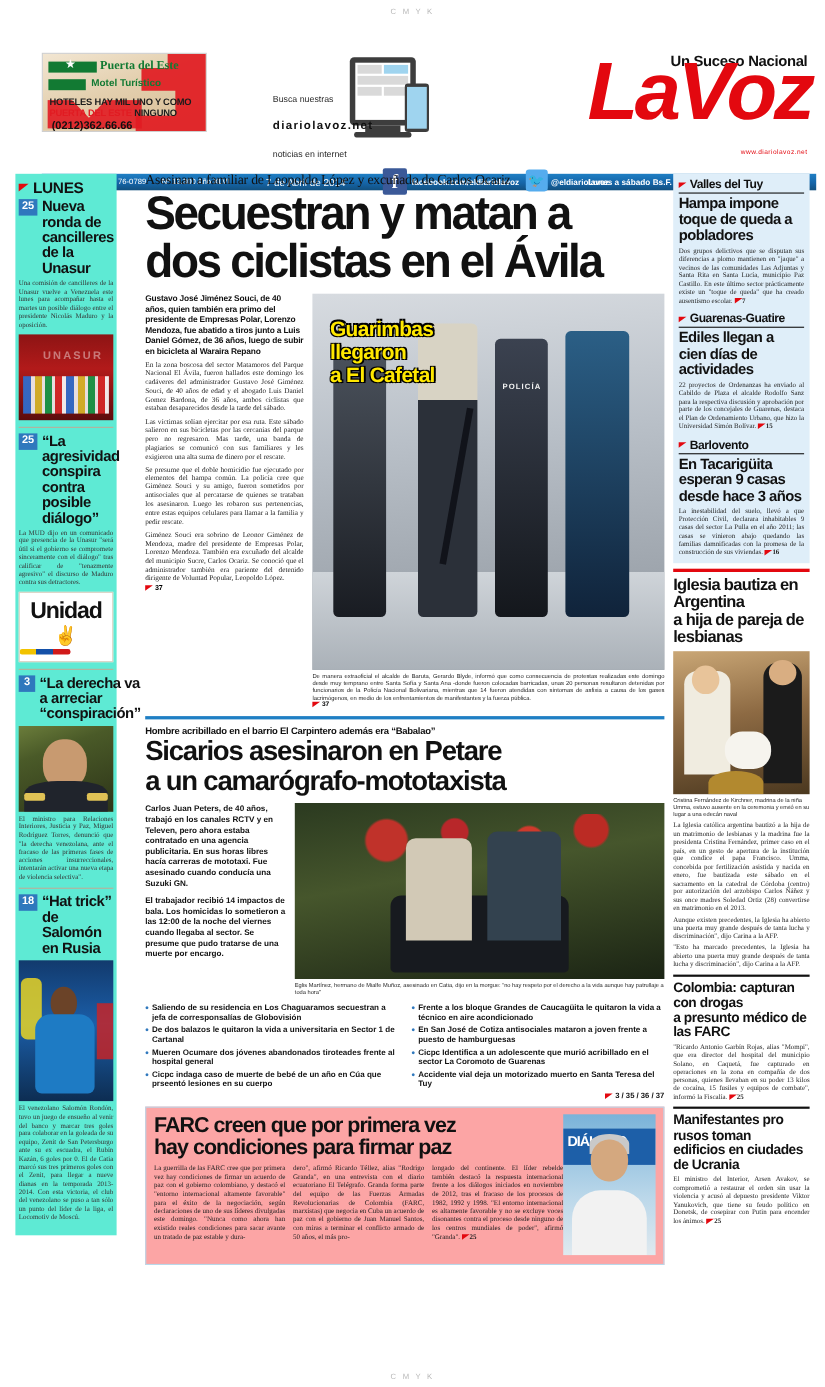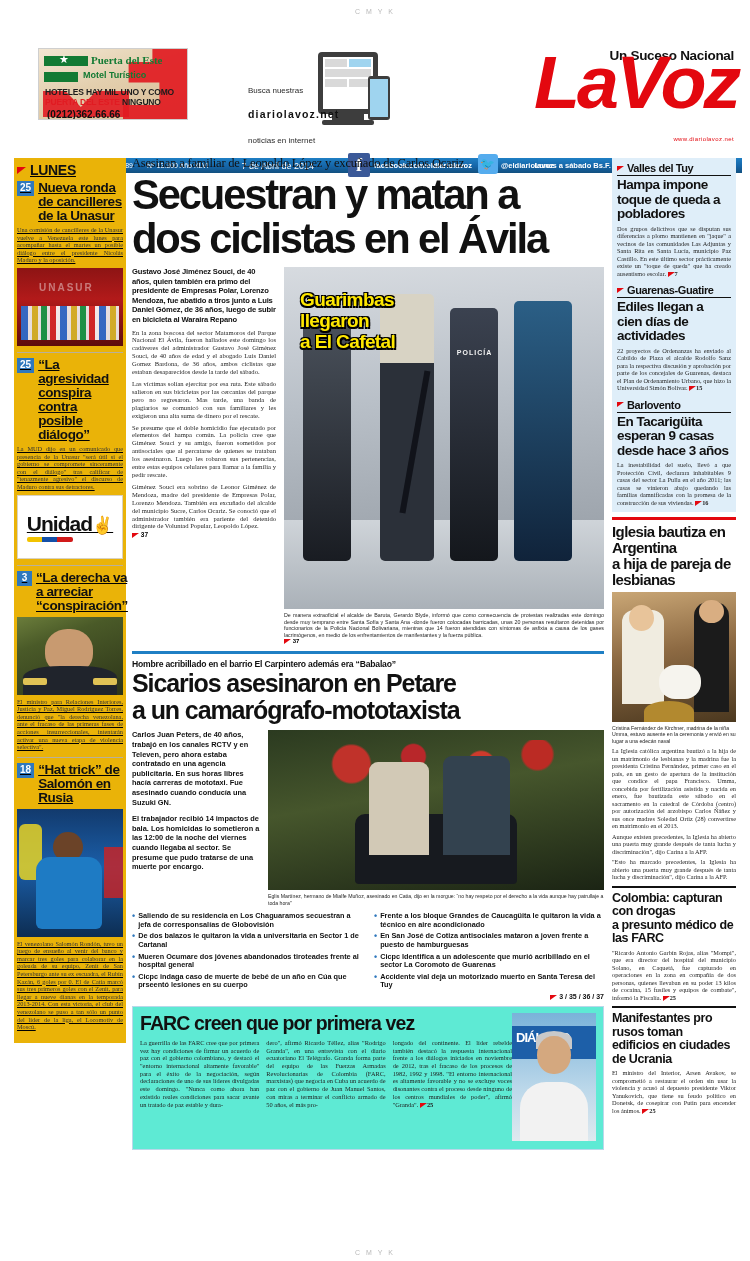--- a/index.html
+++ b/index.html
@@ -106,21 +106,21 @@
   }
   .fb-label { position:absolute; left:374px; top:139px; font-size:7.5px; font-weight:bold; color:#fff; }
   .tw-label { position:absolute; left:501px; top:139px; font-size:7.5px; font-weight:bold; color:#fff; }
   .price { position:absolute; right:44px; top:139px; font-size:7px; color:#fff; }
   .price b { font-size:7.5px; }
 
   
   .body-grid { position:absolute; left:0; top:152px; width:750px; height:1100px; }
 
   
-  .col-left { position:absolute; left:14px; top:6px; width:112px; background:#eab308; padding:4px 3px 6px 3px;text-decoration:underline; }
+  .col-left { position:absolute; left:14px; top:6px; width:92px; background:#5eead4; padding:4px 3px 6px 3px; }
   .day-head { display:flex; align-items:center; gap:4px; margin-bottom:3px; }
   .tri { width:0;height:0;border-style:solid;border-width:7px 9px 0 0;border-color:#e3080f transparent transparent transparent; }
   .tri-sm { width:0;height:0;border-style:solid;border-width:5px 7px 0 0;border-color:#e3080f transparent transparent transparent; display:inline-block; vertical-align:middle;}
   .day-name { font-size:14px; font-weight:bold; color:#111; letter-spacing:-.3px; }
   .lead-item { margin-bottom:6px; }
   .lead-row { display:flex; gap:4px; }
   .pagenum {
     background:#2f78bd; color:#fff; font-size:10px; font-weight:bold;
     padding:1px 3px; height:15px; min-width:15px; text-align:center; flex:0 0 auto;
   }
@@ -205,21 +205,21 @@
                 radial-gradient(circle at 86% 30%, #bb2b24 0 6%, transparent 7%); }
   .cap-sm { font-size:5.2px; line-height:6.4px; color:#1f1f1f; margin-top:3px; }
 
   .bullets-wrap { display:flex; gap:12px; margin-top:6px; }
   .bullets { flex:1; }
   .bullet { display:flex; gap:3px; font-size:7.3px; line-height:8.6px; font-weight:bold; color:#111; margin-bottom:3px; }
   .bdot { color:#2f78bd; font-size:9px; line-height:8px; }
   .refnum { text-align:right; font-size:7px; font-weight:bold; color:#111; margin-top:2px; }
 
   
-  .farc-box { margin-top:6px; background:#5eead4; border:1px solid #b9d8ea; padding:6px 7px 8px 7px; display:flex; gap:0; }
+  .farc-box { margin-top:6px; background:#fca5a5; border:1px solid #b9d8ea; padding:6px 7px 8px 7px; display:flex; gap:0; }
   .farc-left { flex:1; }
   .farc-title { font-size:19.5px; line-height:20px; font-weight:bold; color:#111; letter-spacing:-.9px; }
   .farc-cols { display:flex; gap:7px; margin-top:6px; }
   .farc-col { flex:1; font-family:"Liberation Serif",serif; font-size:6.4px; line-height:7.7px; text-align:justify; color:#1e1e1e; }
   .farc-photo { width:84px; height:128px; position:relative; overflow:hidden;
      background:linear-gradient(180deg,#7ab3d9 0%,#bcd8ea 60%,#dfe9ef 100%); }
   .fp-banner { position:absolute; left:0; top:10%; width:100%; height:26%; background:#1d5fa8; }
   .fp-banner:after{ content:"DIÁLOGO"; position:absolute; left:4px; top:4px; color:#fff; font-weight:bold; font-size:13px; letter-spacing:-1px; }
   .fp-head { position:absolute; left:30%; top:18%; width:40%; height:30%; background:#d4a87f; border-radius:48%; }
   .fp-hair { position:absolute; left:28%; top:14%; width:44%; height:14%; background:#c9c9c9; border-radius:50% 50% 0 0; }
@@ -479,20 +479,21 @@
               <span class="bdot">•</span>
               <span>Accidente vial deja un motorizado muerto en Santa Teresa del Tuy</span>
             </div>
           <div class="refnum"><span class="tri-sm"></span> <span>3 / 35 / 36 / 37</span></div>
         </div>
       </div>
 
       <div class="farc-box">
         <div class="farc-left">
           <div class="farc-title">FARC creen que por primera vez</div>
+          <div class="farc-title">hay condiciones para firmar paz</div>
           <div class="farc-cols">
             <div class="farc-col">La guerrilla de las FARC cree que por primera vez hay condiciones de firmar un acuerdo de paz con el gobierno colombiano, y destacó el "entorno internacional altamente favorable" para el éxito de la negociación, según declaraciones de uno de sus líderes divulgadas este domingo. "Nunca como ahora han existido reales condiciones para sacar avante un tratado de paz estable y dura-</div>
             <div class="farc-col">dero", afirmó Ricardo Téllez, alias "Rodrigo Granda", en una entrevista con el diario ecuatoriano El Telégrafo. Granda forma parte del equipo de las Fuerzas Armadas Revolucionarias de Colombia (FARC, marxistas) que negocia en Cuba un acuerdo de paz con el gobierno de Juan Manuel Santos, con miras a terminar el conflicto armado de 50 años, el más pro-</div>
             <div class="farc-col"><span>longado del continente. El líder rebelde también destacó la respuesta internacional frente a los diálogos iniciados en noviembre de 2012, tras el fracaso de los procesos de 1982, 1992 y 1998. "El entorno internacional es altamente favorable y no se excluye voces disonantes contra el proceso desde ninguno de los centros mundiales de poder", afirmó "Granda".</span> <span class="tri-sm"></span><b>25</b></div>
           </div>
         </div>
         <div class="farc-photo">
           <div class="fp-banner"></div>
           <div class="fp-hair"></div>
           <div class="fp-head"></div>

